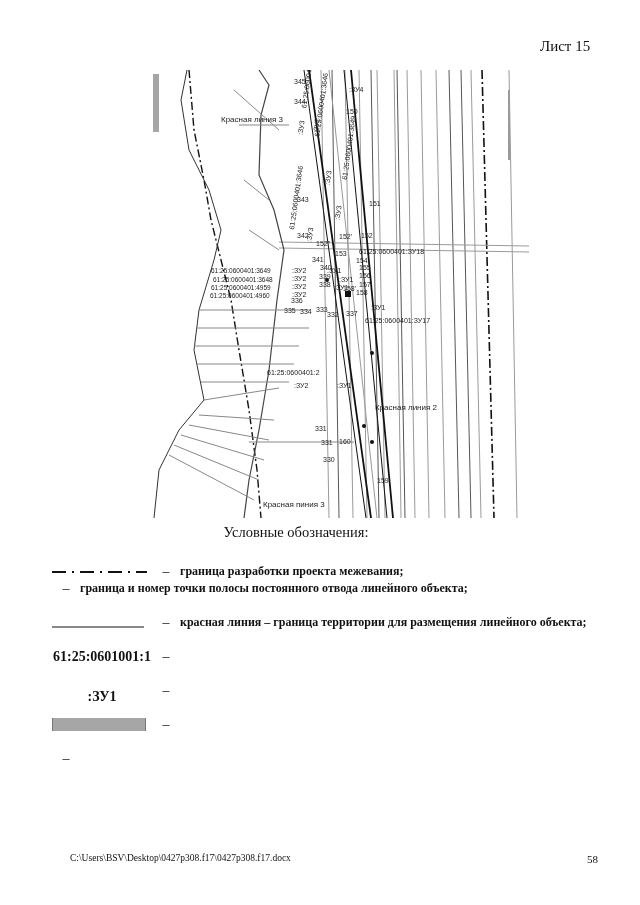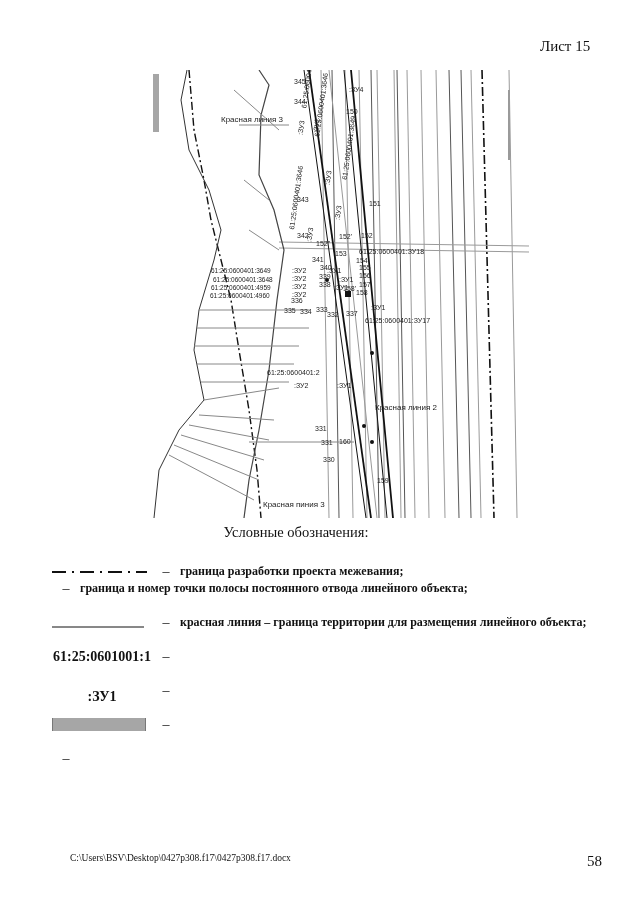--- a/index.html
+++ b/index.html
@@ -10,21 +10,21 @@
   .map svg { width: 380px; height: 448px; display: block; }
   .map text { font-family: "Liberation Sans", sans-serif; fill: #222; }
   .legend-title { position: absolute; left: 0; width: 592px; top: 524px; text-align: center; font-size: 14.5px; }
   .legend { position: absolute; left: 52px; top: 563px; width: 556px; }
   .legend-row { position: relative; display: flex; align-items: flex-start; }
   .sym { width: 100px; flex: 0 0 100px; position: relative; }
   .dash { width: 28px; flex: 0 0 28px; text-align: center; font-size: 14px; line-height: 17px; }
   .desc { flex: 1; font-size: 12px; line-height: 17px; text-align: justify; font-weight: bold; }
   .sym-text { font-weight: bold; font-size: 14px; text-align: center; line-height: 17px; }
   .footer-path { position: absolute; left: 70px; top: 853px; font-size: 9.5px; }
-  .footer-page { position: absolute; left: 587px; top: 853px; font-size: 15px; }
+  .footer-page { position: absolute; left: 587px; top: 853px; font-size: 11px; }
 </style>
 </head>
 <body>
 
 <div class="sheet-label">Лист 15</div>
 
 <div class="map">
   <svg viewBox="0 0 380 448" xmlns="http://www.w3.org/2000/svg">
 
     <rect x="4" y="4" width="6" height="58" fill="#a6a6a6"></rect>

